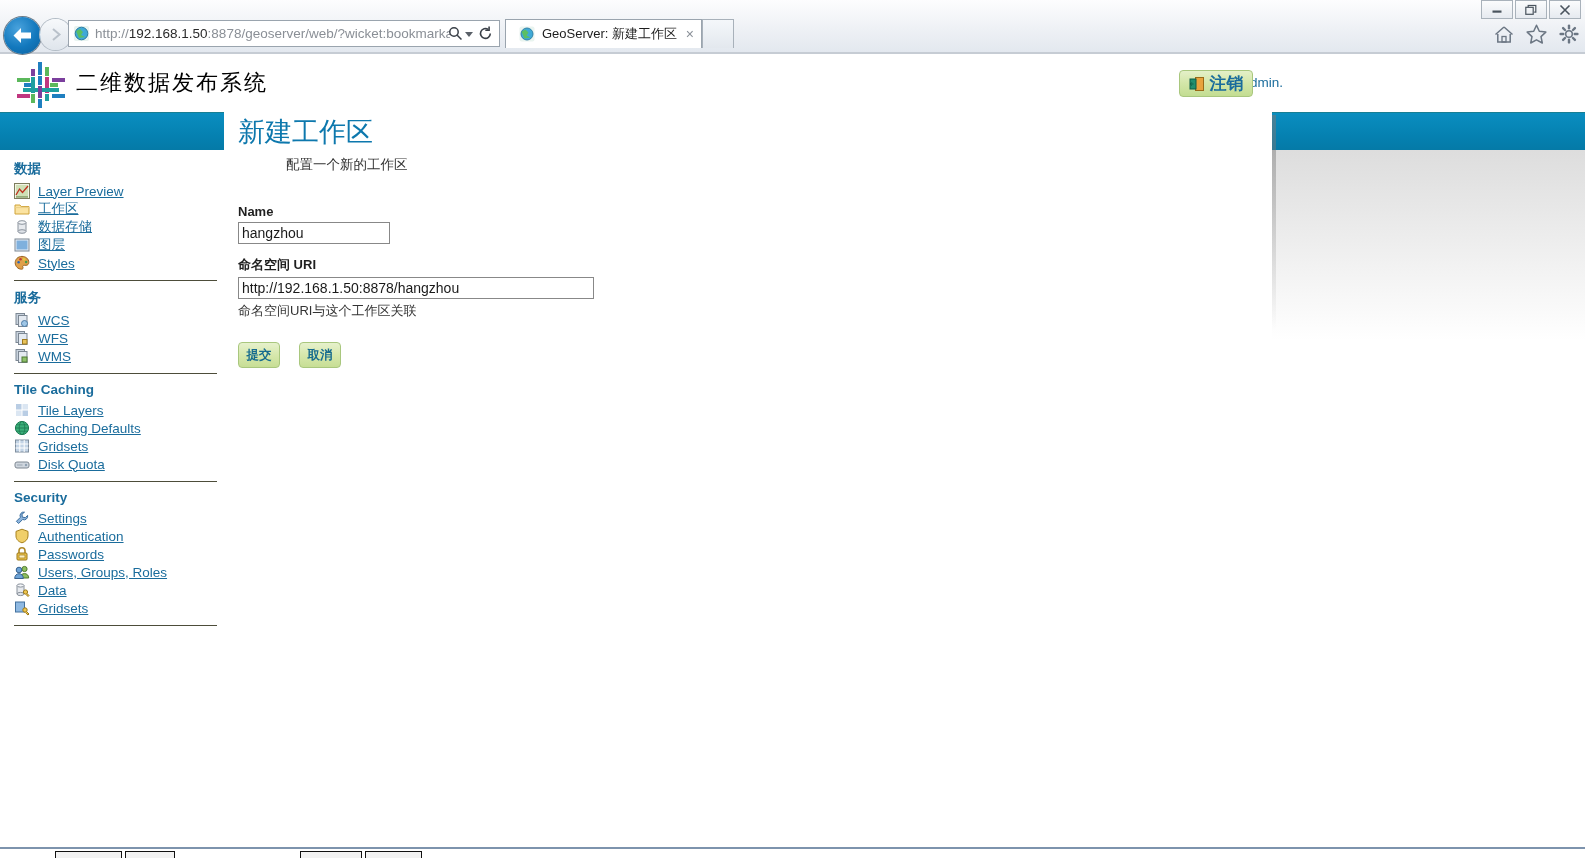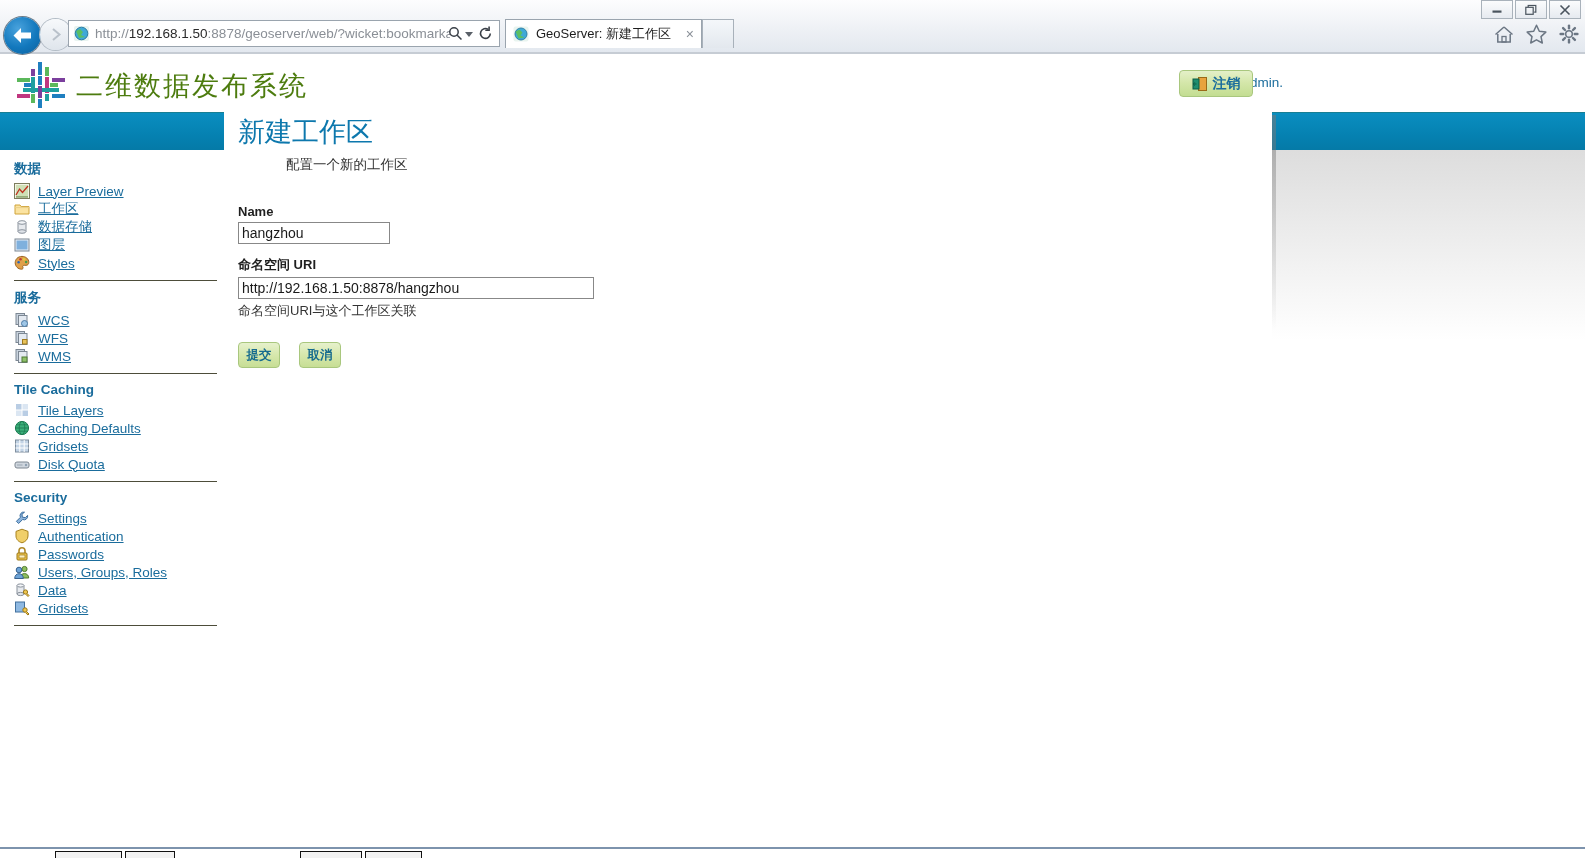--- a/index.html
+++ b/index.html
@@ -87,21 +87,21 @@
   .tabstrip { position:absolute; left: 505px; top: 19px; }
   .tab {
     position: relative;
     width: 197px; height: 29px;
     background: #ffffff;
     border: 1px solid #9aa4ae;
     border-bottom: none;
     box-sizing: border-box;
     display: flex;
     align-items: center;
-    padding-left: 7px;
+    padding-left: 13px;
     cursor: pointer;
   }
   .tab-favicon { width: 16px; height: 16px; flex: none; }
   .tab-label {
     font-size: 13px;
     color: #1d1d1d;
     margin-left: 7px;
     white-space: nowrap;
     overflow: hidden;
     flex: 1;
@@ -145,22 +145,22 @@
     background: #ffffff;
   }
   .logo-wrap {
     position: absolute;
     left: 14px; top: 5px;
     width: 54px; height: 48px;
   }
   .site-title {
     position: absolute;
     left: 76px; top: 12px;
-    font-size: 27px;
-    color: #4d7c0f;
+    font-size: 22px;
+    color: #000000;
     letter-spacing: 2px;
     white-space: nowrap;
   }
   .login-info {
     position: absolute;
     right: 302px; top: 18px;
     font-size: 13.5px;
     color: #1a6c9c;
     white-space: nowrap;
   }
@@ -171,21 +171,21 @@
     border: 1px solid #a9c77e;
     border-radius: 4px;
     background: linear-gradient(to bottom,#e4f0c8 0%,#d3e6a8 50%,#c3dd92 100%);
     display: flex;
     align-items: center;
     justify-content: center;
     gap: 5px;
     cursor: pointer;
     box-sizing: border-box;
   }
-  .logout-label { font-size: 14px; color: #1a6c9c; font-weight: bold; }
+  .logout-label { font-size: 17px; color: #1a6c9c; font-weight: bold; }
 
   
   .blue-bar {
     position: absolute;
     left: 0; top: 112px;
     width: 1585px; height: 38px;
     background: linear-gradient(to bottom, #0a8ec0 0%, #0581b1 60%, #0579a6 100%);
     border-top: 1px solid #177f94;
   }
   .page-bg {

